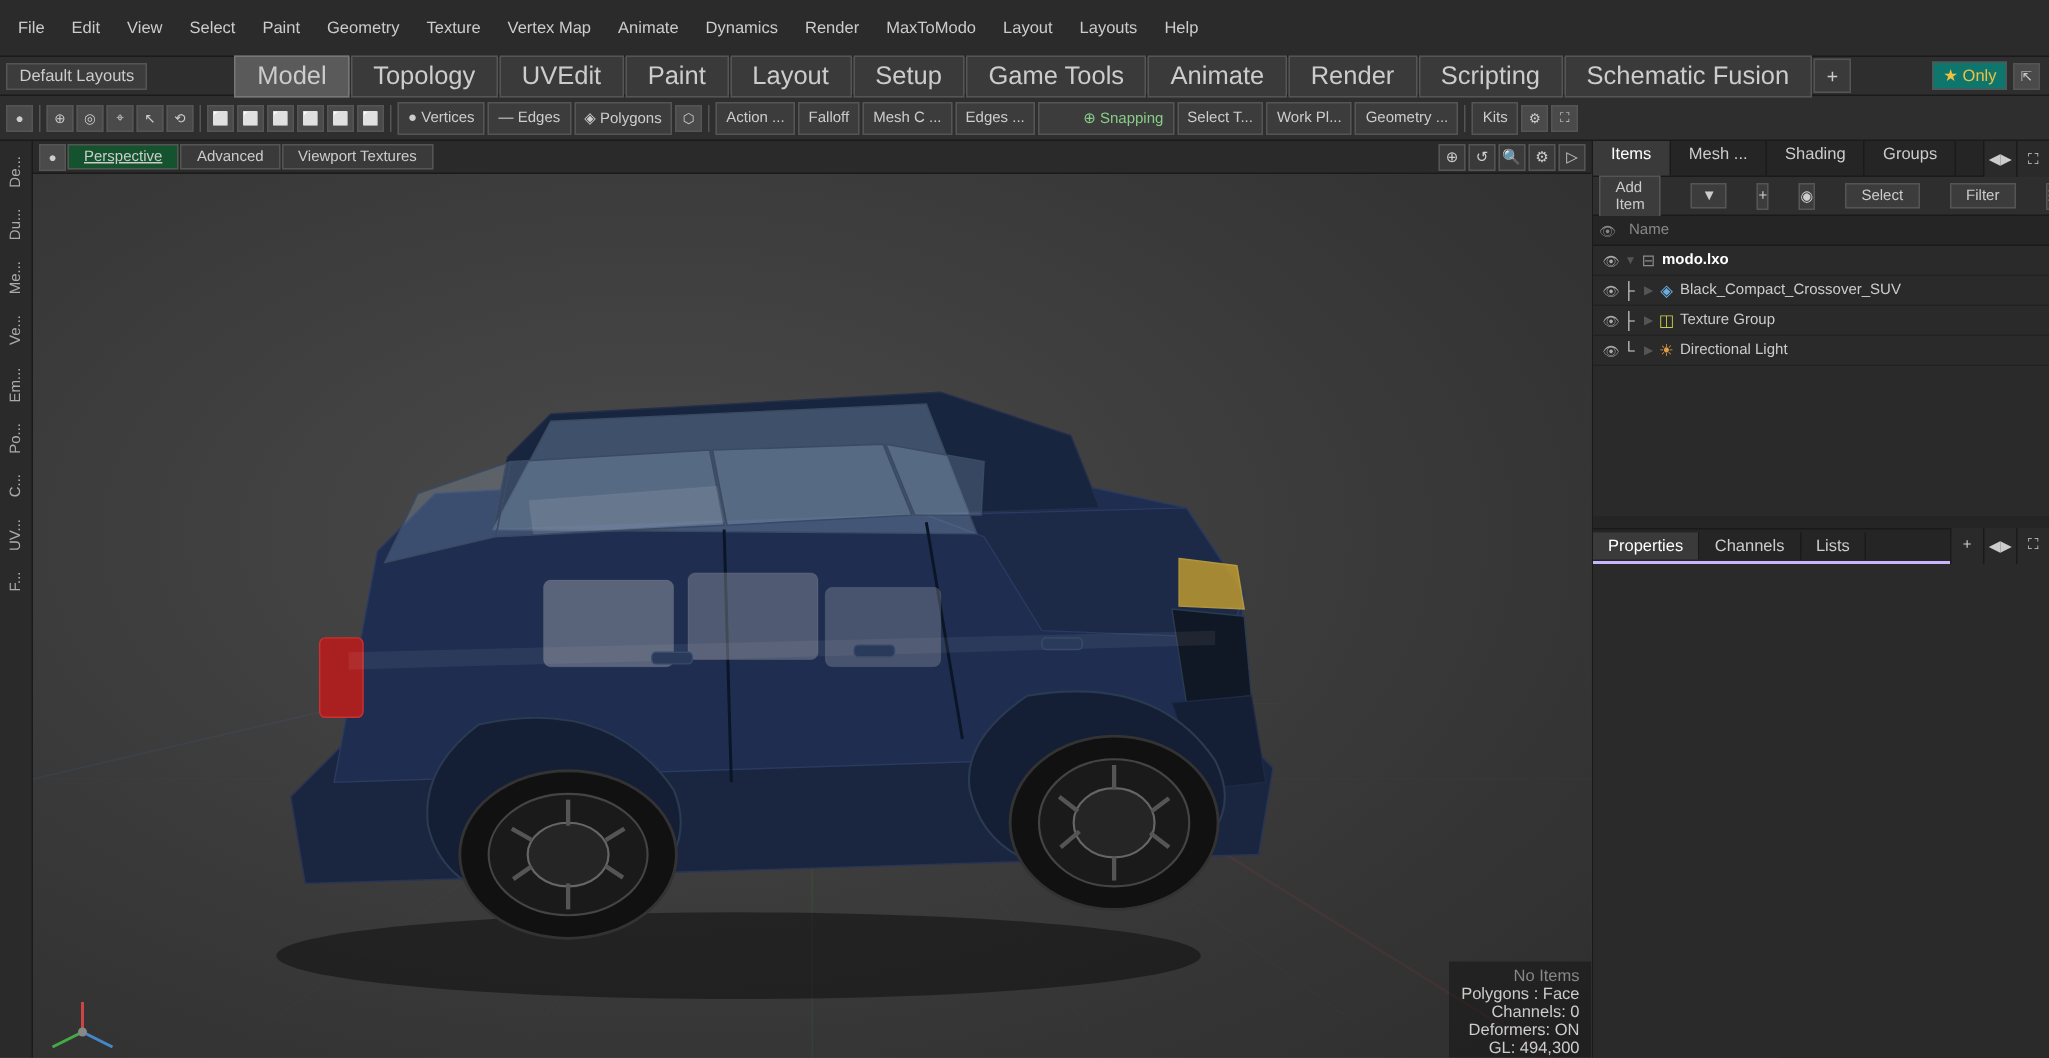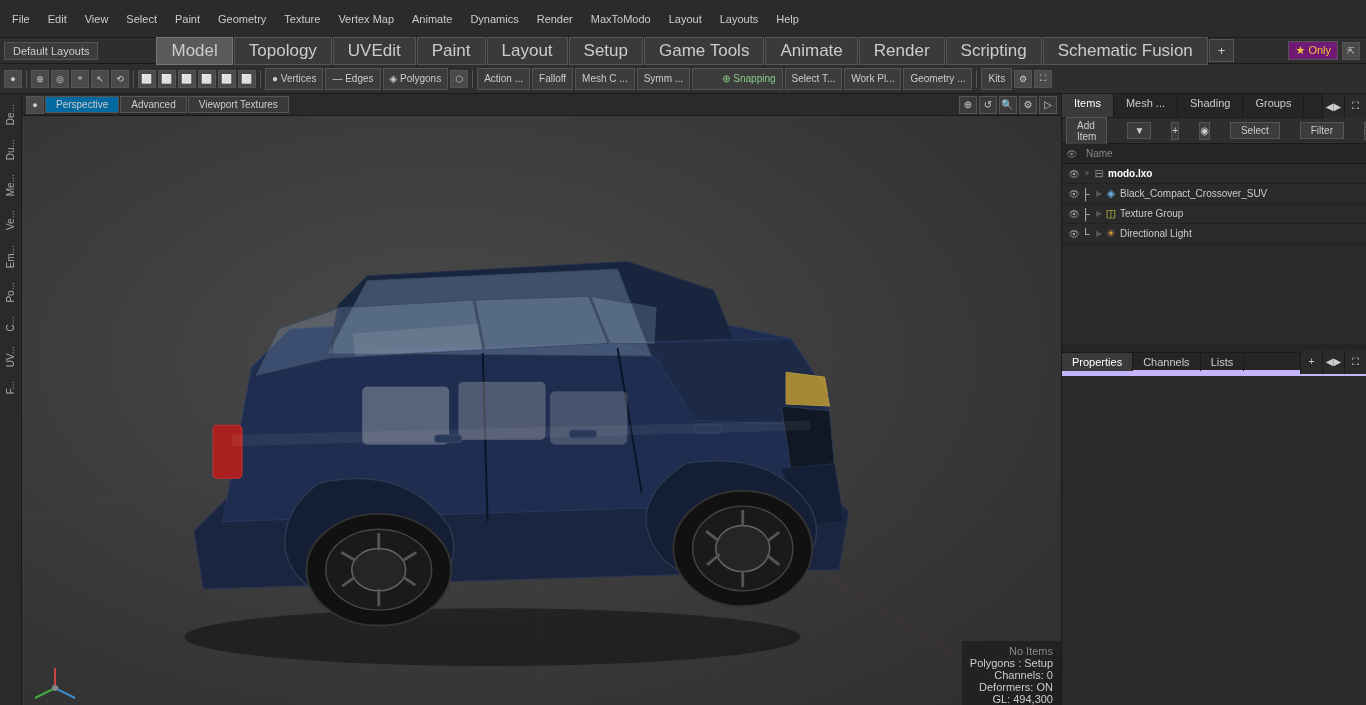--- a/index.html
+++ b/index.html
@@ -10,40 +10,40 @@
     .menu-item { padding: 2px 8px; cursor: pointer; font-size: 11px; color: #cccccc; }
 
     
     #layoutbar { display: flex; align-items: center; height: 26px; background: #2e2e2e; border-bottom: 1px solid #1a1a1a; }
     .layout-dropdown { padding: 2px 8px; background: #3c3c3c; border: 1px solid #555; color: #ccc; font-size: 11px; margin: 0 4px; }
     .layout-tabs { display: flex; flex: 1; align-items: center; justify-content: center; gap: 1px; }
     .layout-tab { padding: 3px 14px; background: #3a3a3a; border: 1px solid #555; color: #ccc; font-size: 17px; cursor: pointer; }
     .layout-tab.active { background: #5a5a5a; border-color: #777; }
     .layout-tab-plus { padding: 3px 8px; background: #3a3a3a; border: 1px solid #555; color: #ccc; font-size: 13px; cursor: pointer; }
     .layout-right { display: flex; align-items: center; gap: 4px; margin-right: 6px; }
-    .layout-star { color: #f0c040; font-size: 11px; padding: 2px 6px; background: #701a75; border: 1px solid #555; }
+    .layout-star { color: #f0c040; font-size: 11px; padding: 2px 6px; background: #0f766e; border: 1px solid #555; }
 
     
     #toolbar { display: flex; align-items: center; height: 30px; background: #2e2e2e; border-bottom: 1px solid #1a1a1a; padding: 0 4px; gap: 2px; flex-wrap: nowrap; overflow: hidden; }
     .tb-btn { padding: 2px 6px; background: #3c3c3c; border: 1px solid #555; color: #ccc; font-size: 10px; cursor: pointer; display: flex; align-items: center; gap: 2px; white-space: nowrap; height: 22px; }
     .tb-sep { width: 1px; height: 18px; background: #555; margin: 0 2px; }
     .tb-icon { width: 18px; height: 18px; background: #4a4a4a; border: 1px solid #555; display: inline-flex; align-items: center; justify-content: center; cursor: pointer; font-size: 9px; }
 
     
     #main { display: flex; height: calc(705px - 22px - 26px - 30px); }
 
     
     #leftsidebar { width: 22px; background: #2a2a2a; border-right: 1px solid #1a1a1a; display: flex; flex-direction: column; align-items: center; padding: 4px 0; gap: 2px; }
     .sidebar-tab { writing-mode: vertical-rl; transform: rotate(180deg); font-size: 10px; color: #aaa; padding: 6px 2px; cursor: pointer; text-align: center; }
 
     
     #viewport-container { flex: 1; display: flex; flex-direction: column; background: #3d3d3d; }
     #viewport-tabs { display: flex; height: 22px; background: #2a2a2a; align-items: center; padding: 0 4px; gap: 1px; border-bottom: 1px solid #1a1a1a; }
     .vp-tab { padding: 2px 10px; background: #3a3a3a; border: 1px solid #555; color: #ccc; font-size: 10px; cursor: pointer; }
-    .vp-tab.active { background: #0369a1; }
+    .vp-tab.active { background: #14532d; text-decoration: underline; }
     .vp-corner-btns { margin-left: auto; display: flex; gap: 2px; }
     .vp-corner-btn { width: 18px; height: 18px; background: #3a3a3a; border: 1px solid #555; color: #ccc; display: flex; align-items: center; justify-content: center; font-size: 10px; cursor: pointer; }
 
     
     #viewport { flex: 1; position: relative; background: #404040; overflow: hidden; }
     #viewport-bg { width: 100%; height: 100%; background: radial-gradient(ellipse at 40% 40%, #4a4a4a 0%, #353535 70%, #2e2e2e 100%); position: relative; }
 
     
     .grid-lines { position: absolute; top: 0; left: 0; width: 100%; height: 100%; opacity: 0.15; pointer-events: none; }
 
@@ -83,21 +83,21 @@
     .item-indent { display: inline-block; }
     .item-expand { width: 10px; height: 10px; display: inline-flex; align-items: center; justify-content: center; font-size: 8px; color: #888; cursor: pointer; }
     .item-icon { width: 14px; height: 14px; display: inline-flex; align-items: center; justify-content: center; margin-right: 2px; }
     .item-name { font-size: 10px; color: #ccc; }
     .item-name.bold { font-weight: bold; color: #fff; }
 
     
     #itemlist-scroll { height: 8px; background: #252525; }
 
     
-    #props-header { display: flex; height: 24px; background: #252525; border-top: 1px solid #1a1a1a; border-bottom: 6px solid #c4b5fd; align-items: center; }
+    #props-header { display: flex; height: 24px; background: #252525; border-top: 1px solid #1a1a1a; border-bottom: 2px solid #c4b5fd; align-items: center; }
     .props-tab { padding: 3px 10px; color: #ccc; font-size: 11px; cursor: pointer; border-right: 1px solid #1a1a1a; }
     .props-tab.active { background: #3a3a3a; color: #fff; }
     .props-tab-end { margin-left: auto; display: flex; }
     .props-tab-btn { width: 22px; height: 24px; display: flex; align-items: center; justify-content: center; background: #2a2a2a; border-left: 1px solid #1a1a1a; cursor: pointer; color: #ccc; font-size: 10px; }
 
     
     #props-content { flex: 1; background: #2a2a2a; }
 
     
     .eye-icon { font-size: 9px; color: #aaa; }
@@ -177,21 +177,21 @@
   <span class="tb-icon">⬜</span>
   <span class="tb-sep"></span>
   <span class="tb-btn">● Vertices</span>
   <span class="tb-btn">— Edges</span>
   <span class="tb-btn">◈ Polygons</span>
   <span class="tb-icon">⬡</span>
   <span class="tb-sep"></span>
   <span class="tb-btn">Action ...</span>
   <span class="tb-btn">Falloff</span>
   <span class="tb-btn">Mesh C ...</span>
-  <span class="tb-btn">Symm ...</span>
+  <span class="tb-btn">Edges ...</span>
   <span class="tb-btn snap-icon">⊕ Snapping</span>
   <span class="tb-btn">Select T...</span>
   <span class="tb-btn">Work Pl...</span>
   <span class="tb-btn">Geometry ...</span>
   <span class="tb-sep"></span>
   <span class="tb-btn">Kits</span>
   <span class="tb-icon">⚙</span>
   <span class="tb-icon">⛶</span>
 </div>
 
@@ -315,21 +315,21 @@
             <rect x="450" y="235" width="80" height="55" rx="5" fill="rgba(200,200,200,0.25)" stroke="rgba(150,150,150,0.2)" stroke-width="0.5"></rect>
 
             <rect x="330" y="280" width="28" height="8" rx="3" fill="#2a3a5a" stroke="#3a4a6a" stroke-width="1"></rect>
             <rect x="470" y="275" width="28" height="8" rx="3" fill="#2a3a5a" stroke="#3a4a6a" stroke-width="1"></rect>
             <rect x="600" y="270" width="28" height="8" rx="3" fill="#2a3a5a" stroke="#3a4a6a" stroke-width="1"></rect>
           </g>
         </svg>
 
         <div id="viewport-info">
           <div class="no-items">No Items</div>
-          <div>Polygons : Setup</div>
+          <div>Polygons : Face</div>
           <div>Channels: 0</div>
           <div>Deformers: ON</div>
           <div>GL: 494,300</div>
           <div>200 mm</div>
         </div>
 
         <svg id="gizmo" viewBox="0 0 50 50">
           <line x1="25" y1="25" x2="45" y2="35" stroke="#4488cc" stroke-width="2"></line>
           <line x1="25" y1="25" x2="5" y2="35" stroke="#44aa44" stroke-width="2"></line>
           <line x1="25" y1="25" x2="25" y2="5" stroke="#cc4444" stroke-width="2"></line>

